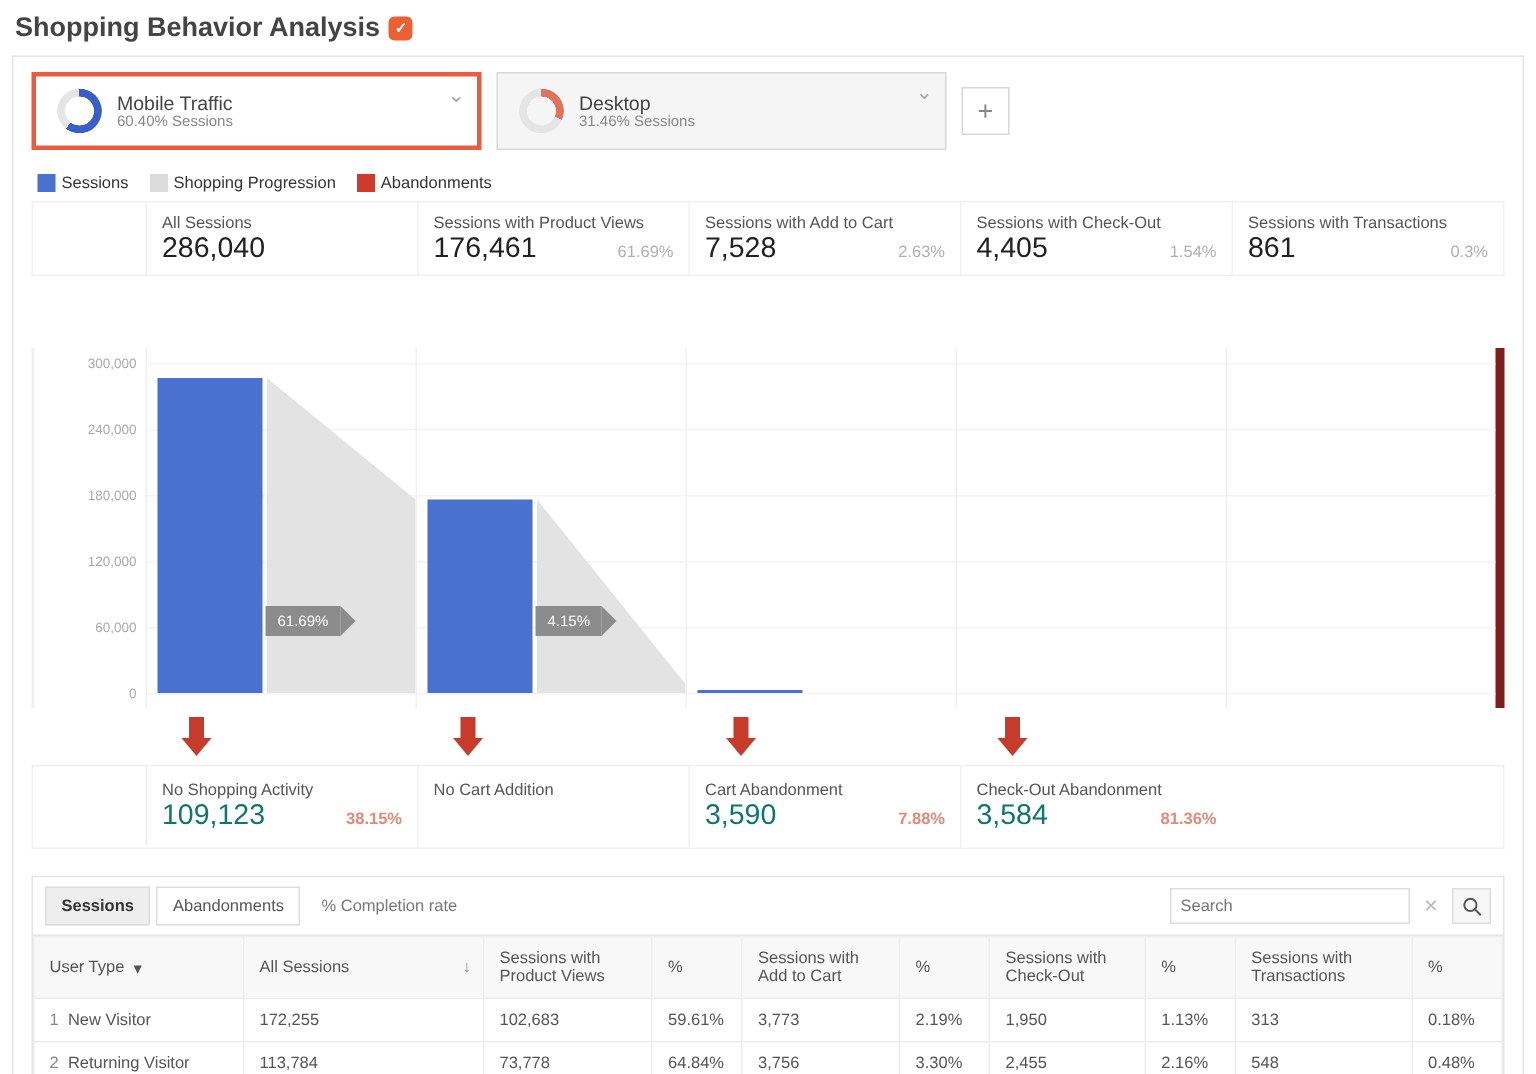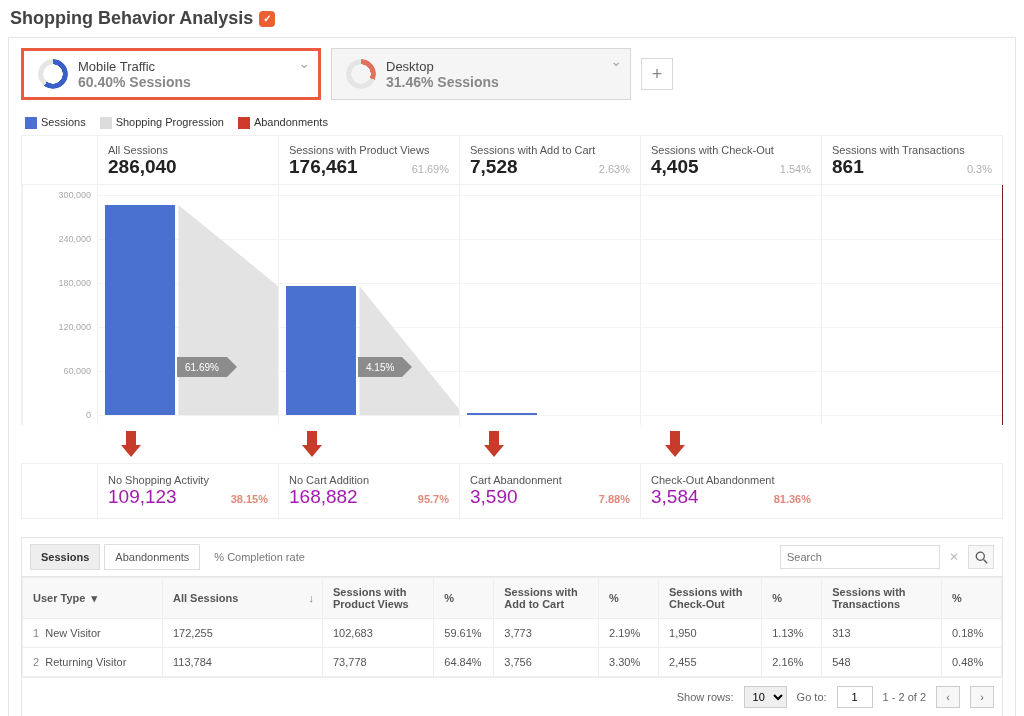--- a/index.html
+++ b/index.html
@@ -7,36 +7,36 @@
   .page { padding:4px 8px 12px 8px; }
   .page-title { font-size:18px; font-weight:bold; color:#444; display:flex; align-items:center; gap:6px; padding:4px 0 8px 2px; }
   .verify-icon { width:16px; height:16px; background:#ea6033; border-radius:4px; display:inline-flex; align-items:center; justify-content:center;}
   .verify-icon:after{content:"✓"; color:#fff; font-size:10px; font-weight:bold;}
   .card { border:1px solid #e5e5e5; padding:10px 12px 6px 12px; }
   .segment-row { display:flex; gap:10px; align-items:center; padding:0 0 6px 0;}
   .seg-card { position:relative; display:flex; align-items:center; gap:10px; padding:0 14px; border:1px solid #d8d8d8; background:#f5f5f5; width:300px; height:52px;}
   .seg-card.active { background:#fff; border:3px solid #ea5c3f;}
   .seg-donut { width:30px; height:30px; border-radius:50%; }
   .seg-title { font-size:13px; color:#444; }
-  .seg-sub { font-size:14px; color:#888;font-weight:bold;}
+  .seg-sub { font-size:10px; color:#888;}
   .seg-chevron { position:absolute; top:4px; right:8px; color:#aaa; font-size:14px;}
   .seg-add { width:32px; height:32px; border:1px solid #d8d8d8; background:#fff; color:#888; font-size:18px; display:flex; align-items:center; justify-content:center; cursor:pointer;}
   .legend-row { display:flex; gap:14px; align-items:center; padding:10px 0 6px 4px; font-size:11px; color:#333;}
   .swatch { width:12px; height:12px; display:inline-block; vertical-align:middle; margin-right:4px;}
   .sw-blue{background:#4a71d0;} .sw-grey{background:#dcdcdc;} .sw-red{background:#cf3a2a;}
 
   .funnel-header { display:grid; grid-template-columns:75px repeat(5,1fr); border:1px solid #f0f0f0; }
   .fh-spacer{}
   .fh-cell { padding:8px 10px 6px 10px; border-left:1px solid #f0f0f0;}
   .fh-label { font-size:11px; color:#555;}
   .fh-val-row { display:flex; align-items:baseline; justify-content:space-between;}
-  .fh-value { font-size:19px; color:#222;font-weight:bold;}
+  .fh-value { font-size:19px; color:#222;}
   .fh-pct { font-size:11px; color:#b0b0b0;}
 
-  .funnel-chart { position:relative; height:240px; display:grid; grid-template-columns:75px repeat(5,1fr); border-left:1px solid #f0f0f0; border-right:1px solid #7f1d1d;}
+  .funnel-chart { position:relative; height:240px; display:grid; grid-template-columns:75px repeat(5,1fr); border-left:1px solid #f0f0f0; border-right:6px solid #7f1d1d;margin-top:48px;}
   .axis { position:relative; }
   .grid-overlay{ position:absolute; left:0; right:0; top:0; bottom:0; display:grid; grid-template-columns:75px repeat(5,1fr); pointer-events:none;}
   .grid-overlay div{ border-left:1px solid #f0f0f0;}
   .tick { position:absolute; right:6px; font-size:9px; color:#aaa; transform:translateY(-50%);}
   .tick-line { position:absolute; left:75px; right:0; height:1px; background:#f3f3f3;}
   .bars { position:absolute; left:75px; right:0; top:10px; bottom:10px; display:grid; grid-template-columns:repeat(5,1fr);}
   .bar-cell { position:relative; }
   .bar { position:absolute; bottom:0; left:8px; width:70px; background:#4a71d0;}
   .funnel-tri { position:absolute; bottom:0; pointer-events:none; }
   .prog-tag { position:absolute; bottom:38px; left:80px; height:20px; display:flex; align-items:center; }
@@ -44,37 +44,37 @@
   .prog-arrow{ width:0;height:0; border-top:10px solid transparent; border-bottom:10px solid transparent; border-left:10px solid #8c8c8c;}
 
   .arrow-row { display:grid; grid-template-columns:75px repeat(5,1fr); }
   .down-arrow { display:flex; justify-content:flex-start; padding:6px 0 4px 22px; }
   .down-arrow svg{ width:26px; height:28px;}
 
   .aband-row { display:grid; grid-template-columns:75px repeat(5,1fr); border:1px solid #f0f0f0;}
   .aband-cell { padding:10px 10px; border-left:1px solid #f0f0f0;}
   .aband-label{font-size:11px; color:#555;}
   .aband-val-row{display:flex; justify-content:space-between; align-items:baseline;}
-  .aband-value{font-size:19px; color:#a21caf;}
+  .aband-value{font-size:19px; color:#0f766e;}
   .aband-pct{font-size:11px; color:#e08a7a;font-weight:bold;}
 
   .table-card { margin-top:18px; border:1px solid #e5e5e5;}
   .tab-bar { display:flex; align-items:center; border-bottom:1px solid #e5e5e5; background:#fff; padding:6px 8px; gap:4px;}
   .tab { padding:6px 10px; font-size:11px; color:#555; border:1px solid #ddd; background:#fff; cursor:pointer;}
   .tab.active{ background:#eee; font-weight:bold; color:#333;}
   .tab-plain{ padding:6px 10px; font-size:11px; color:#777;}
   .tab-spacer{flex:1;}
   .search-wrap{ display:flex; align-items:center; gap:4px;}
   .search-input{ border:1px solid #ddd; height:24px; width:160px; padding:0 6px; font-size:11px;}
   .clear-btn{ width:20px; height:20px; color:#bbb; display:flex; align-items:center; justify-content:center; cursor:pointer;}
   .search-btn{ width:26px; height:24px; border:1px solid #ddd; background:#f7f7f7; display:flex; align-items:center; justify-content:center; cursor:pointer;}
 
   .data-table { width:100%; border-collapse:collapse; font-size:11px;}
   .data-table th, .data-table td { border:1px solid #eee; padding:8px 10px; text-align:left; color:#555;}
-  .data-table th { background:#f8f8f8; font-weight:bold;}
+  .data-table th { background:#f8f8f8; font-weight:normal;}
   .data-table th.sort { position:relative;}
   .sort-icon{position:absolute; right:8px; top:50%; transform:translateY(-50%); color:#888;}
   .num{ text-align:right; color:#888;}
   .idx{ width:22px; text-align:right; color:#888;}
   .th-usertype{ display:flex; align-items:center; gap:6px;}
 
   .pager { display:flex; justify-content:flex-end; align-items:center; gap:10px; padding:8px 8px; font-size:11px; color:#666; border-top:1px solid #eee;}
   .pager select, .pager input{ border:1px solid #ccc; height:22px; font-size:11px; padding:0 4px;}
   .pager .pg-input{width:36px; text-align:center;}
   .pg-btn{ width:24px; height:22px; border:1px solid #ccc; background:#f7f7f7; display:flex; align-items:center; justify-content:center; cursor:pointer;}
@@ -243,24 +243,20 @@
       <div></div>
       <div class="aband-cell">
           <div class="aband-label">No Shopping Activity</div>
           <div class="aband-val-row">
             <span class="aband-value">109,123</span>
             <span class="aband-pct">38.15%</span>
           </div>
         </div>
       <div class="aband-cell">
           <div class="aband-label">No Cart Addition</div>
-          <div class="aband-val-row">
-            <span class="aband-value">168,882</span>
-            <span class="aband-pct">95.7%</span>
-          </div>
         </div>
       <div class="aband-cell">
           <div class="aband-label">Cart Abandonment</div>
           <div class="aband-val-row">
             <span class="aband-value">3,590</span>
             <span class="aband-pct">7.88%</span>
           </div>
         </div>
       <div class="aband-cell">
           <div class="aband-label">Check-Out Abandonment</div>

